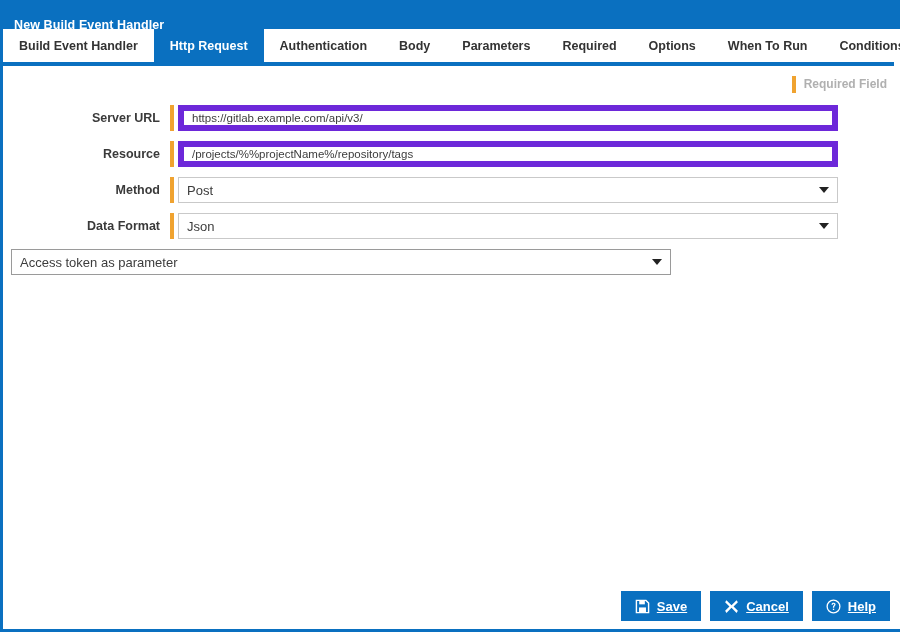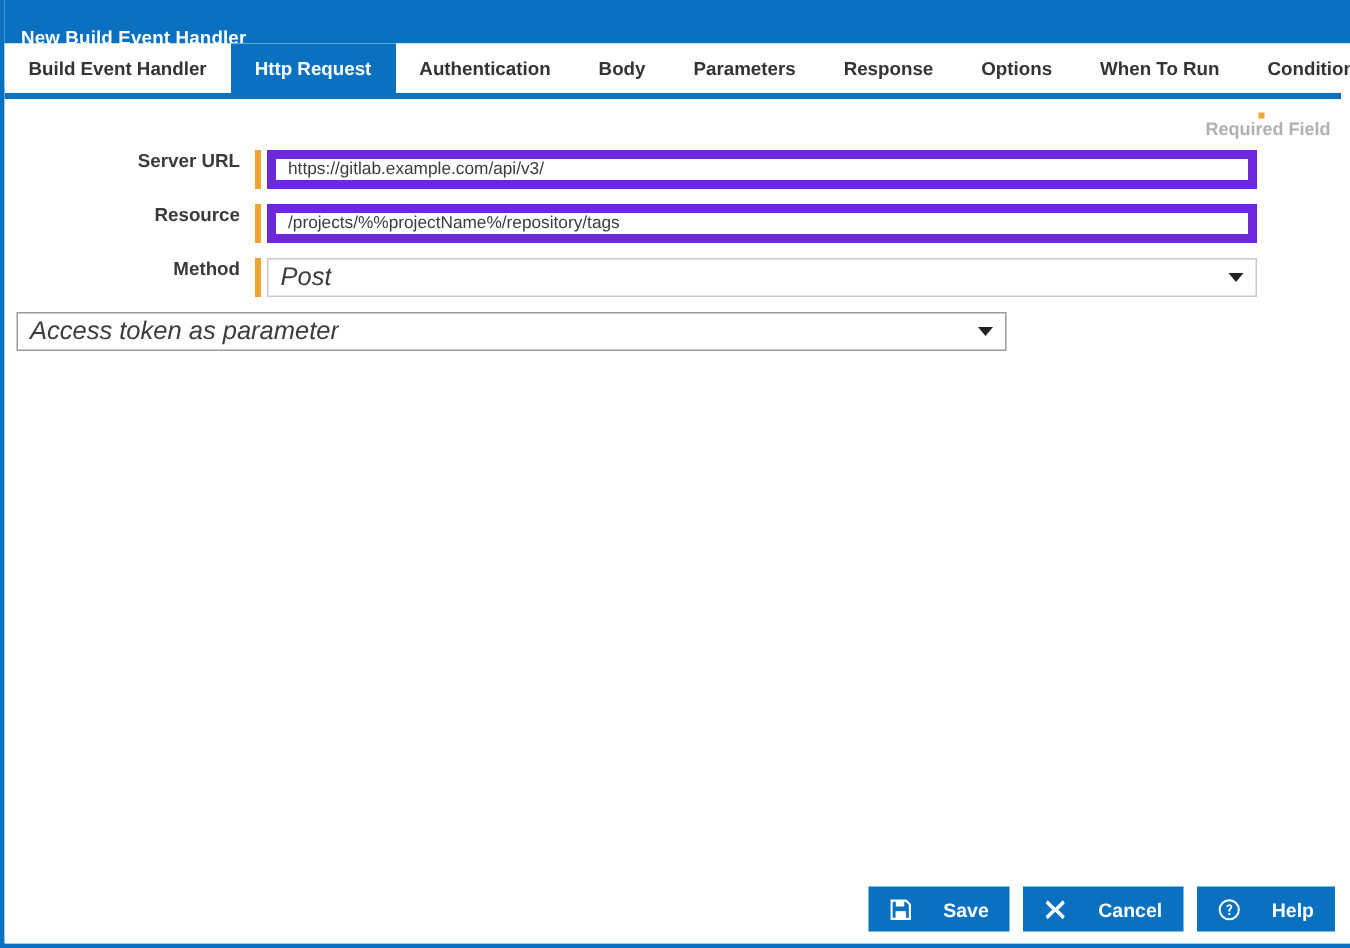--- a/index.html
+++ b/index.html
@@ -104,21 +104,20 @@
   }
 
   
   .required-legend {
     position: absolute;
     right: 13px;
     top: 9px;
     display: flex;
     align-items: center;
     height: 18px;
-    flex-direction: column;
   }
   .required-legend .marker {
     width: 4px;
     height: 17px;
     background: #f0a330;
     margin-right: 8px;
   }
   .required-legend .legend-text {
     font-size: 12px;
     color: #b0b0b0;
@@ -130,21 +129,21 @@
   .form {
     position: absolute;
     left: 0;
     top: 34px;
     width: 100%;
   }
   .row {
     position: relative;
     height: 36px;
     display: flex;
-    align-items: flex-start;
+    align-items: center;
   }
   .row-label {
     width: 167px;
     text-align: right;
     font-size: 12.5px;
     font-weight: bold;
     color: #3a3a3a;
     padding-right: 10px;
     box-sizing: border-box;
     white-space: nowrap;
@@ -181,26 +180,25 @@
     width: 660px;
     height: 26px;
     box-sizing: border-box;
     border: 1px solid #c9c9c9;
     background: #ffffff;
     display: flex;
     align-items: center;
     cursor: default;
   }
   .select-input .sel-value {
-    font-size: 17px;
+    font-size: 13px;
     color: #3c3c3c;
     padding-left: 8px;
     white-space: nowrap;
     overflow: hidden;
-    font-style: italic;
   }
   .select-input .sel-arrow {
     position: absolute;
     right: 8px;
     top: 50%;
     transform: translateY(-50%);
     width: 0;
     height: 0;
     border-left: 5px solid transparent;
     border-right: 5px solid transparent;
@@ -216,31 +214,32 @@
     right: 10px;
     bottom: 8px;
     display: flex;
     align-items: center;
     gap: 9px;
   }
   .btn {
     display: flex;
     align-items: center;
     justify-content: center;
-    gap: 21px;
+    gap: 7px;
     height: 30px;
     padding: 0 14px;
     background: #0a70c0;
     color: #ffffff;
     border: none;
     font-family: "Liberation Sans", sans-serif;
     font-size: 13px;
     font-weight: bold;
     cursor: default;
     white-space: nowrap;
+    text-decoration: underline;
   }
   .btn svg { display: block; }
   .btn .btn-label { line-height: 1; }
 </style>
 </head>
 <body>
 
 <div class="window">
 
   <div class="titlebar">
@@ -258,21 +257,21 @@
       <div class="tab">
         <span>Authentication</span>
       </div>
       <div class="tab">
         <span>Body</span>
       </div>
       <div class="tab">
         <span>Parameters</span>
       </div>
       <div class="tab">
-        <span>Response</span>
+        <span>Required</span>
       </div>
       <div class="tab">
         <span>Options</span>
       </div>
       <div class="tab">
         <span>When To Run</span>
       </div>
       <div class="tab">
         <span>Conditions</span>
       </div>
@@ -311,20 +310,30 @@
         <div class="row-label">Method</div>
         <div class="req-bar"></div>
         <div class="field-wrap">
           <div class="select-input">
             <span class="sel-value">Post</span>
             <span class="sel-arrow"></span>
           </div>
         </div>
       </div>
 
+      <div class="row">
+        <div class="row-label">Data Format</div>
+        <div class="req-bar"></div>
+        <div class="field-wrap">
+          <div class="select-input">
+            <span class="sel-value">Json</span>
+            <span class="sel-arrow"></span>
+          </div>
+        </div>
+      </div>
 
       <div class="row auth">
         <div class="req-bar hidden"></div>
         <div class="field-wrap">
           <div class="select-input">
             <span class="sel-value">Access token as parameter</span>
             <span class="sel-arrow"></span>
           </div>
         </div>
       </div>

